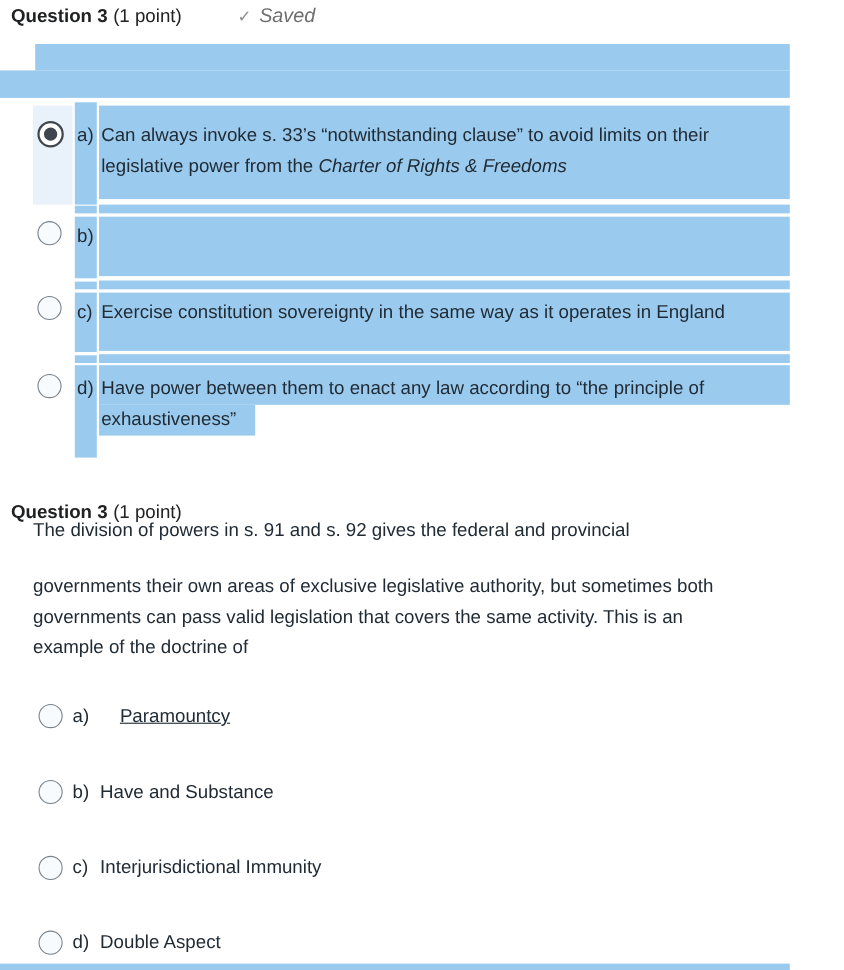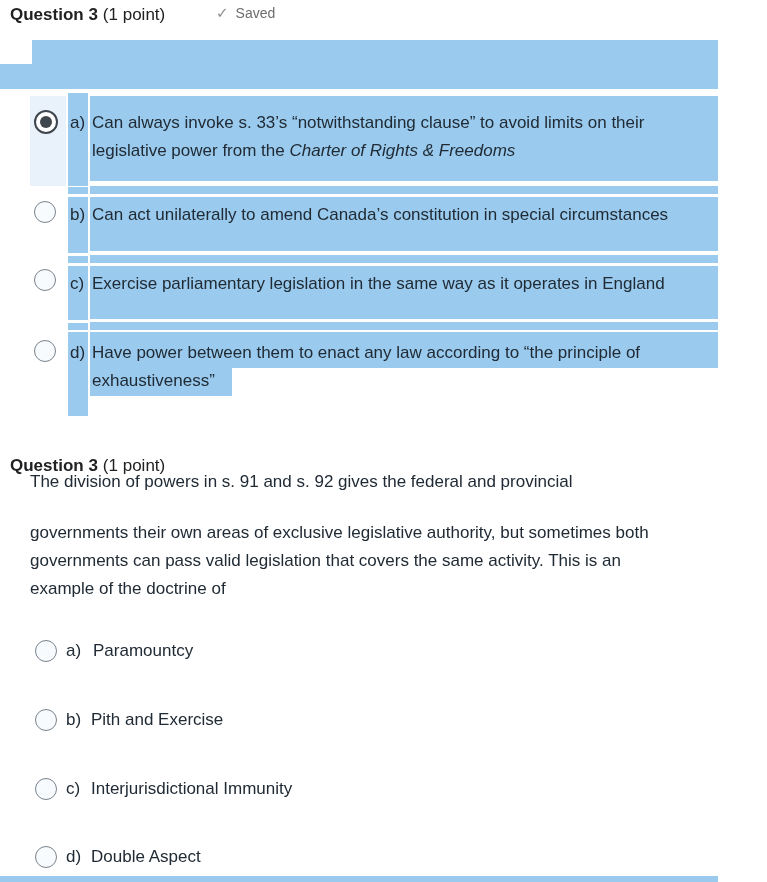--- a/index.html
+++ b/index.html
@@ -8,21 +8,21 @@
 
   .sel{position:absolute;background:var(--sel,#9ACBEE);}
   .panel{position:absolute;background:var(--panel,#E9F2FB);}
 
   .qheader{position:absolute;white-space:nowrap;font-size:17px;line-height:24px;color:var(--heading,#202122);}
   .qtitle{font-weight:700;}
   .qpoints{font-weight:400;margin-left:5px;}
 
   .saved{position:absolute;left:216px;top:4px;display:flex;align-items:center;gap:7px;white-space:nowrap;}
   .check{color:var(--check,#8E8E8E);font-size:15px;font-weight:700;}
-  .savedtext{color:var(--muted,#6D6D6D);font-size:14px;}
+  .savedtext{color:var(--muted,#6D6D6D);font-size:18px;font-style:italic;}
 
   .txt{position:absolute;white-space:nowrap;font-size:17px;line-height:24px;color:var(--text,#212B35);}
   .it{font-style:italic;}
 
   .radio{position:absolute;width:22px;height:22px;border-radius:50%;
          background:var(--radio-fill,#F8FBFE);border:1px solid var(--radio-border,#79828B);
          box-sizing:border-box;cursor:pointer;}
   .radio.checked{width:24px;height:24px;background:#fff;border:2px solid var(--radio-on,#40464D);}
   .radio.checked::after{content:"";position:absolute;inset:4px;border-radius:50%;background:var(--radio-on,#40464D);}
 </style>
@@ -63,47 +63,46 @@
   <div class="sel" style="left:90px;top:368px;width:142px;height:28px;"></div>
 
 
   <div class="radio checked" style="left:34px;top:110px;"></div>
   <div class="txt" style="left:70px;top:111px;">a)</div>
   <div class="txt" style="left:92px;top:111px;">Can always invoke s. 33’s “notwithstanding clause” to avoid limits on their</div>
   <div class="txt" style="left:92px;top:139px;"><span>legislative power from the </span><span class="it">Charter of Rights &amp; Freedoms</span></div>
 
   <div class="radio" style="left:34px;top:201px;"></div>
   <div class="txt" style="left:70px;top:203px;">b)</div>
-  <div class="txt" style="left:92px;top:203px;">Can act unilaterally to amend Canada’s constitution in special circumstances</div>
 
   <div class="radio" style="left:34px;top:269px;"></div>
   <div class="txt" style="left:70px;top:272px;">c)</div>
-  <div class="txt" style="left:92px;top:272px;">Exercise parliamentary legislation in the same way as it operates in England</div>
+  <div class="txt" style="left:92px;top:272px;">Exercise constitution sovereignty in the same way as it operates in England</div>
 
   <div class="radio" style="left:34px;top:340px;"></div>
   <div class="txt" style="left:70px;top:341px;">d)</div>
   <div class="txt" style="left:92px;top:341px;">Have power between them to enact any law according to “the principle of</div>
   <div class="txt" style="left:92px;top:369px;">exhaustiveness”</div>
 
   <div class="qheader" style="left:10px;top:454px;">
     <span class="qtitle">Question 3</span><span class="qpoints">(1 point)</span>
   </div>
 
   <div class="txt" style="left:30px;top:470px;">The division of powers in s. 91 and s. 92 gives the federal and provincial</div>
   <div class="txt" style="left:30px;top:549px;">governments can pass valid legislation that covers the same activity. This is an</div>
   <div class="txt" style="left:30px;top:521px;">governments their own areas of exclusive legislative authority, but sometimes both</div>
   <div class="txt" style="left:30px;top:577px;">example of the doctrine of</div>
 
   <div class="radio" style="left:35px;top:640px;"></div>
   <div class="txt" style="left:66px;top:639px;">a)</div>
-  <div class="txt" style="left:93px;top:639px;">Paramountcy</div>
+  <div class="txt" style="left:109px;top:639px;text-decoration:underline;">Paramountcy</div>
 
   <div class="radio" style="left:35px;top:709px;"></div>
   <div class="txt" style="left:66px;top:708px;">b)</div>
-  <div class="txt" style="left:91px;top:708px;">Pith and Exercise</div>
+  <div class="txt" style="left:91px;top:708px;">Have and Substance</div>
 
   <div class="radio" style="left:35px;top:778px;"></div>
   <div class="txt" style="left:66px;top:777px;">c)</div>
   <div class="txt" style="left:91px;top:777px;">Interjurisdictional Immunity</div>
 
   <div class="radio" style="left:35px;top:846px;"></div>
   <div class="txt" style="left:66px;top:845px;">d)</div>
   <div class="txt" style="left:91px;top:845px;">Double Aspect</div>
 
   <div class="sel" style="left:0;top:876px;width:767px;height:6px;"></div>

